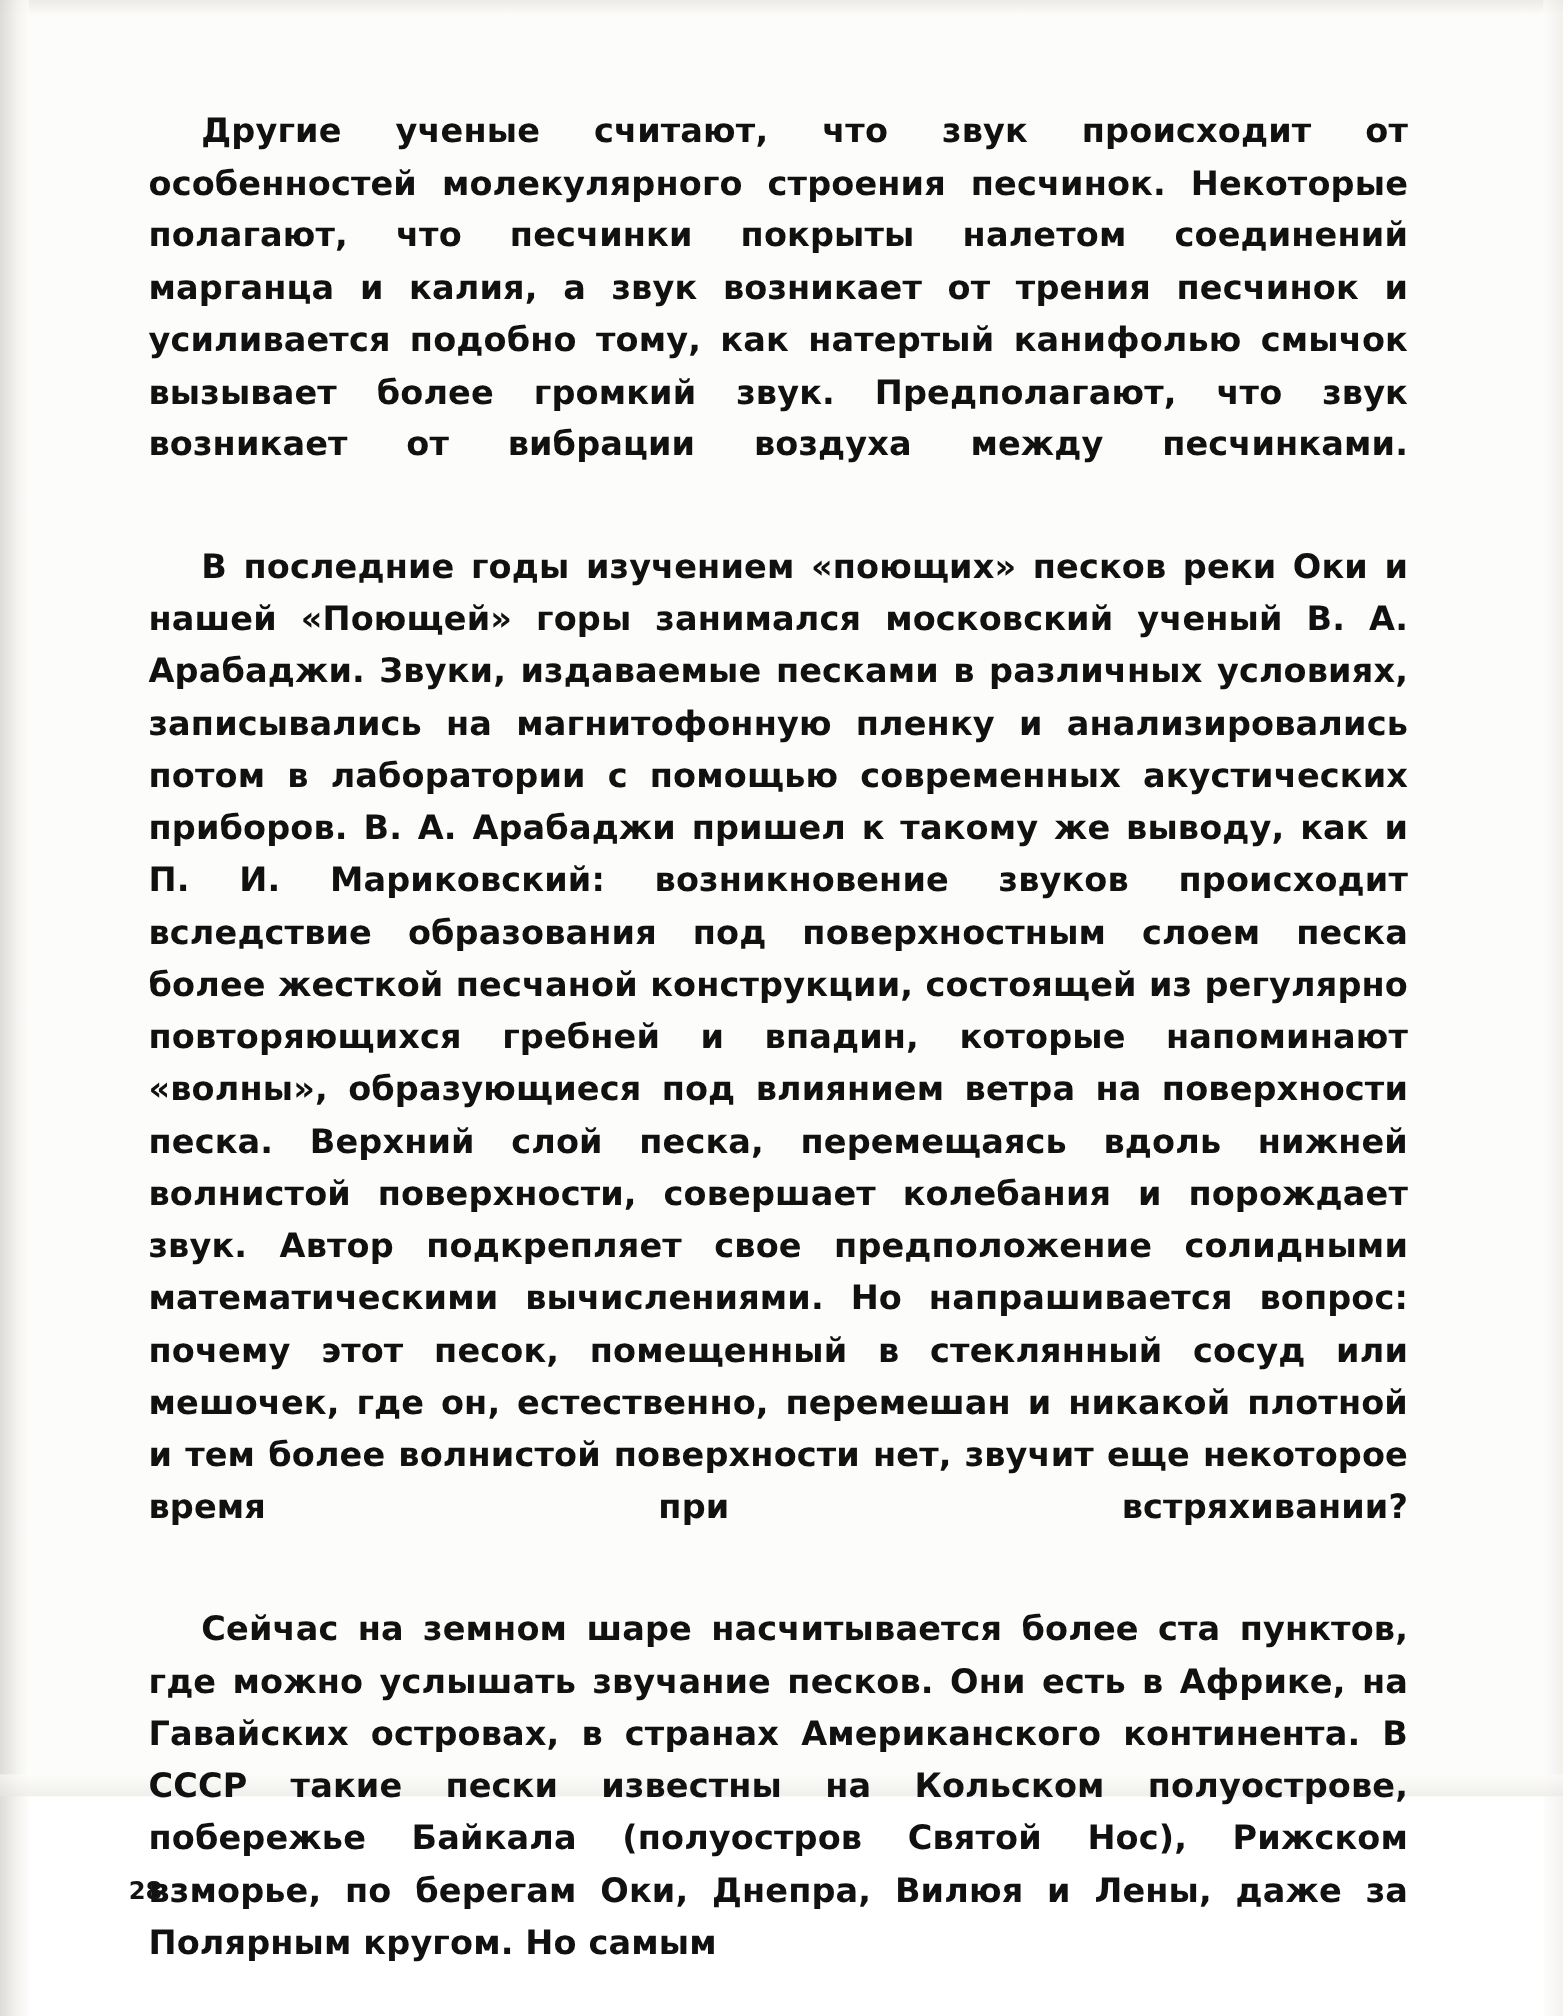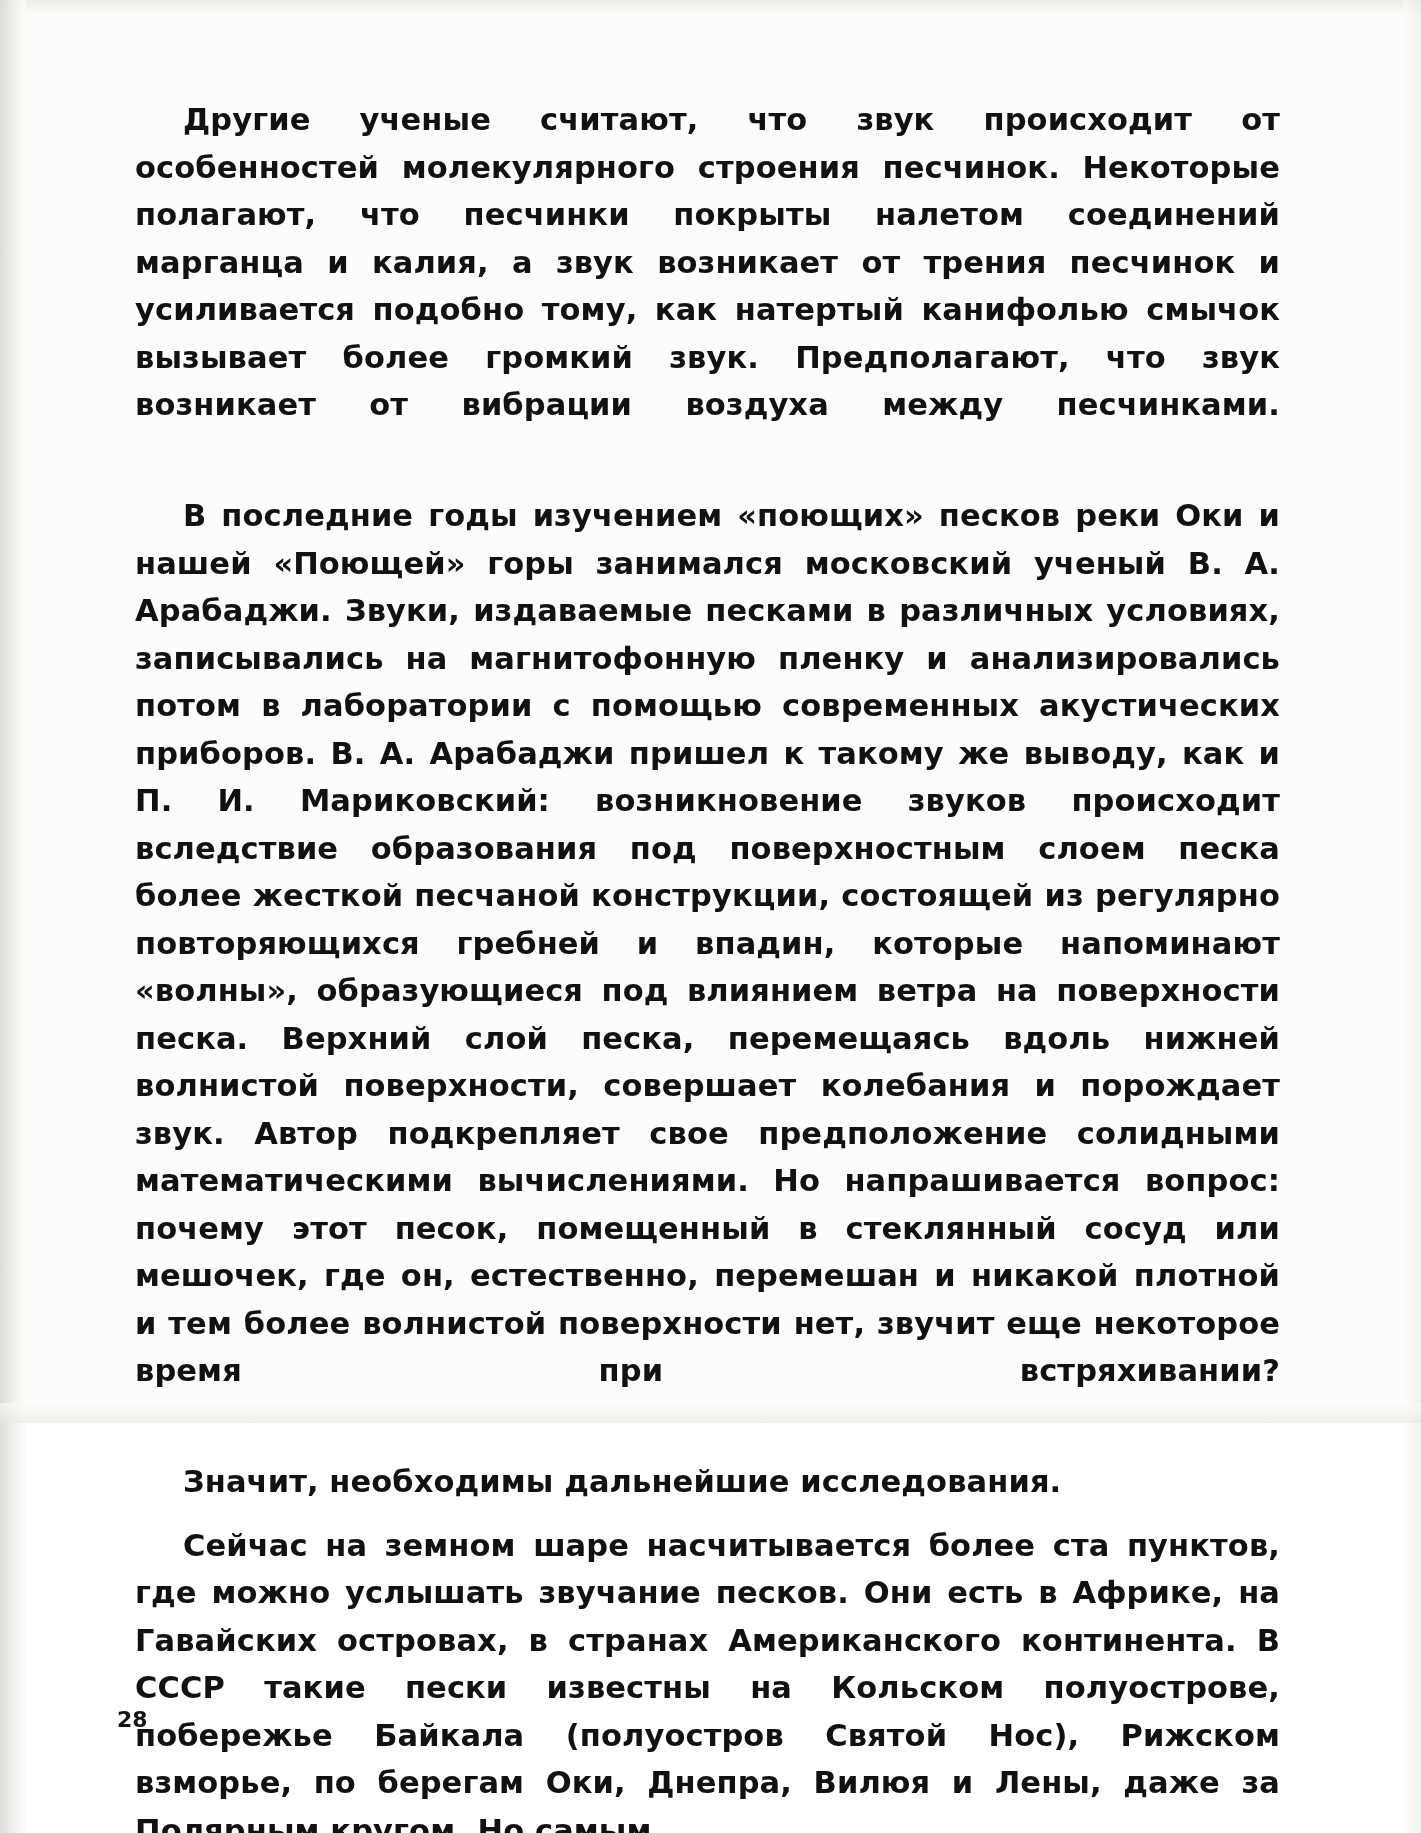--- a/index.html
+++ b/index.html
@@ -13,21 +13,21 @@
     font-family: "DejaVu Sans", sans-serif;
     color: #0a0a0a;
     position: relative;
     overflow: hidden;
   }
   .page {
     position: absolute;
     top: 0;
     left: 0;
     width: 1421px;
-    height: 1423px;
+    height: 1633px;
     background: #fcfcfa;
   }
   .text-column {
     position: absolute;
     left: 135px;
     top: 96px;
     width: 1145px;
   }
   p.para {
     margin: 0;
@@ -107,19 +107,18 @@
 <div class="page">
 
   <div class="edge-shadow-top"></div>
   <div class="edge-shadow-left"></div>
   <div class="edge-shadow-right"></div>
   <div class="edge-shadow-bottom"></div>
 
   <div class="text-column">
     <p class="para indent">Другие ученые считают, что звук происходит от особенностей молекулярного строения песчинок. Некоторые полагают, что песчинки покрыты налетом соединений марганца и калия, а звук возникает от трения песчинок и усиливается подобно тому, как натертый канифолью смычок вызывает более громкий звук. Предполагают, что звук возникает от вибрации воздуха между песчинками.</p>
     <p class="para indent">В последние годы изучением «поющих» песков реки Оки и нашей «Поющей» горы занимался московский ученый В. А. Арабаджи. Звуки, издаваемые песками в различных условиях, записывались на магнитофонную пленку и анализировались потом в лаборатории с помощью современных акустических приборов. В. А. Арабаджи пришел к такому же выводу, как и П. И. Мариковский: возникновение звуков происходит вследствие образования под поверхностным слоем песка более жесткой песчаной конструкции, состоящей из регулярно повторяющихся гребней и впадин, которые напоминают «волны», образующиеся под влиянием ветра на поверхности песка. Верхний слой песка, перемещаясь вдоль нижней волнистой поверхности, совершает колебания и порождает звук. Автор подкрепляет свое предположение солидными математическими вычислениями. Но напрашивается вопрос: почему этот песок, помещенный в стеклянный сосуд или мешочек, где он, естественно, перемешан и никакой плотной и тем более волнистой поверхности нет, звучит еще некоторое время при встряхивании?</p>
-    <p class="para indent noafter">Значит, необходимы дальнейшие исследования.</p>
     <p class="para indent noafter">Сейчас на земном шаре насчитывается более ста пунктов, где можно услышать звучание песков. Они есть в Африке, на Гавайских островах, в странах Американского континента. В СССР такие пески известны на Кольском полуострове, побережье Байкала (полуостров Святой Нос), Рижском взморье, по берегам Оки, Днепра, Вилюя и Лены, даже за Полярным кругом. Но самым</p>
   </div>
 
   <div class="page-number">28</div>
 
 </div>
 
 </body></html>

